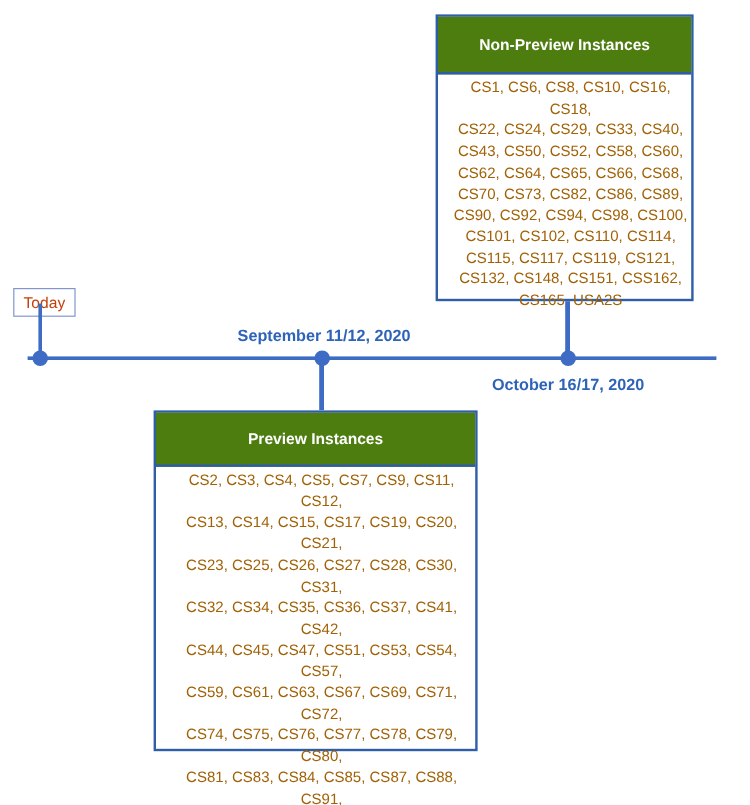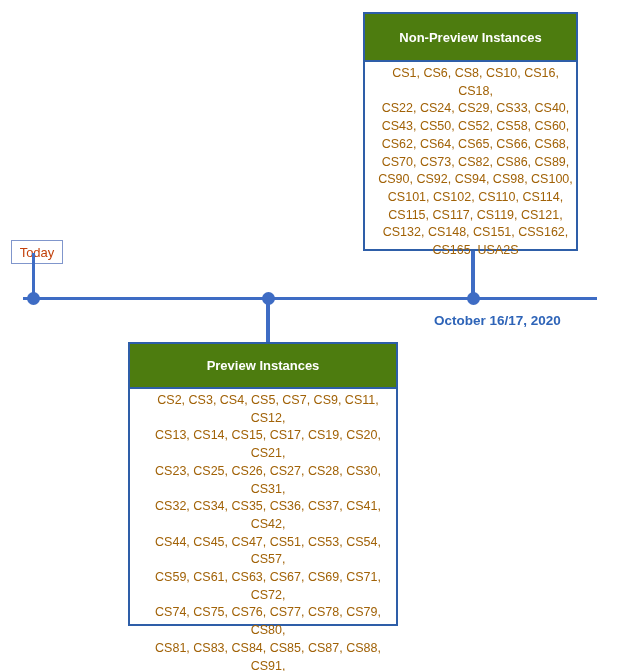--- a/index.html
+++ b/index.html
@@ -39,21 +39,21 @@
   .vline{position:absolute;width:3px;background:#3E6CC4;}
   .v-today{left:32px;top:253px;height:44px;}
   .v-oct{left:471px;top:251px;height:46px;width:4px;}
   .v-sept{left:266px;top:300px;height:42px;width:4px;}
   .dot{position:absolute;top:292px;width:13px;height:13px;border-radius:50%;background:#3E6CC4;}
   .d-today{left:27px;}
   .d-sept{left:262px;}
   .d-oct{left:467px;}
   .date-label{position:absolute;font-size:13.5px;font-weight:600;color:#2E64B8;}
   .sept{left:198px;top:272px;}
-  .oct{left:410px;top:313px;margin-left:24px;}
+  .oct{left:410px;top:313px;}
 </style>
 </head>
 <body>
 
 <div class="canvas">
 
 
   <div class="box non-preview">
     <div class="box-header">Non-Preview Instances</div>
     <div class="box-body">CS1, CS6, CS8, CS10, CS16, CS18,
@@ -71,20 +71,21 @@
   <div class="today-box">Today</div>
 
   <div class="hline"></div>
   <div class="vline v-today"></div>
   <div class="vline v-oct"></div>
   <div class="vline v-sept"></div>
   <div class="dot d-today"></div>
   <div class="dot d-sept"></div>
   <div class="dot d-oct"></div>
 
+  <div class="date-label sept">September 11/12, 2020</div>
   <div class="date-label oct">October 16/17, 2020</div>
 
   <div class="box preview">
     <div class="box-header">Preview Instances</div>
     <div class="box-body">CS2, CS3, CS4, CS5, CS7, CS9, CS11, CS12,
 CS13, CS14, CS15, CS17, CS19, CS20, CS21,
 CS23, CS25, CS26, CS27, CS28, CS30, CS31,
 CS32, CS34, CS35, CS36, CS37, CS41, CS42,
 CS44, CS45, CS47, CS51, CS53, CS54, CS57,
 CS59, CS61, CS63, CS67, CS69, CS71, CS72,

